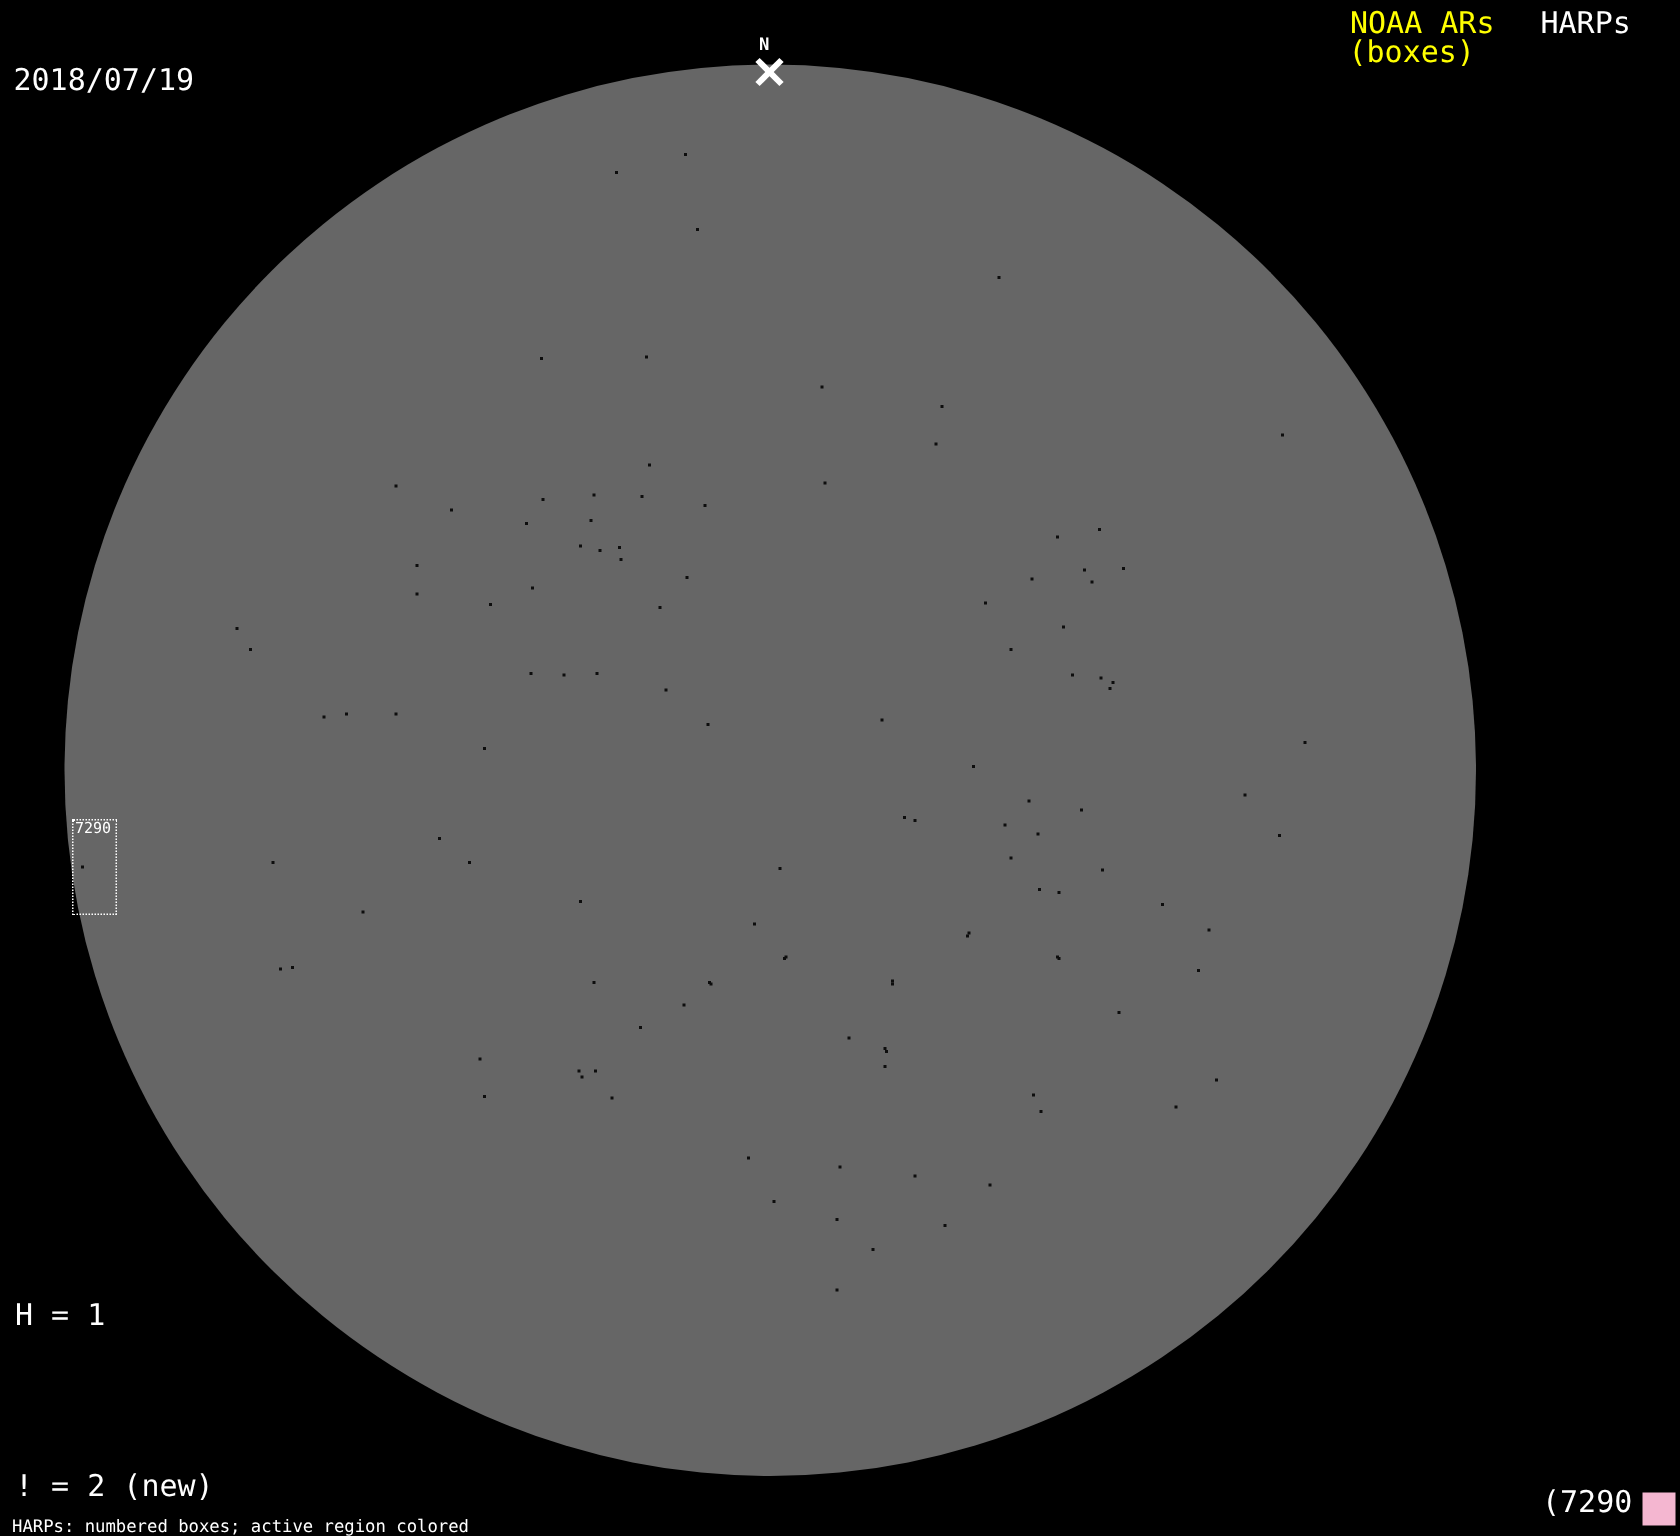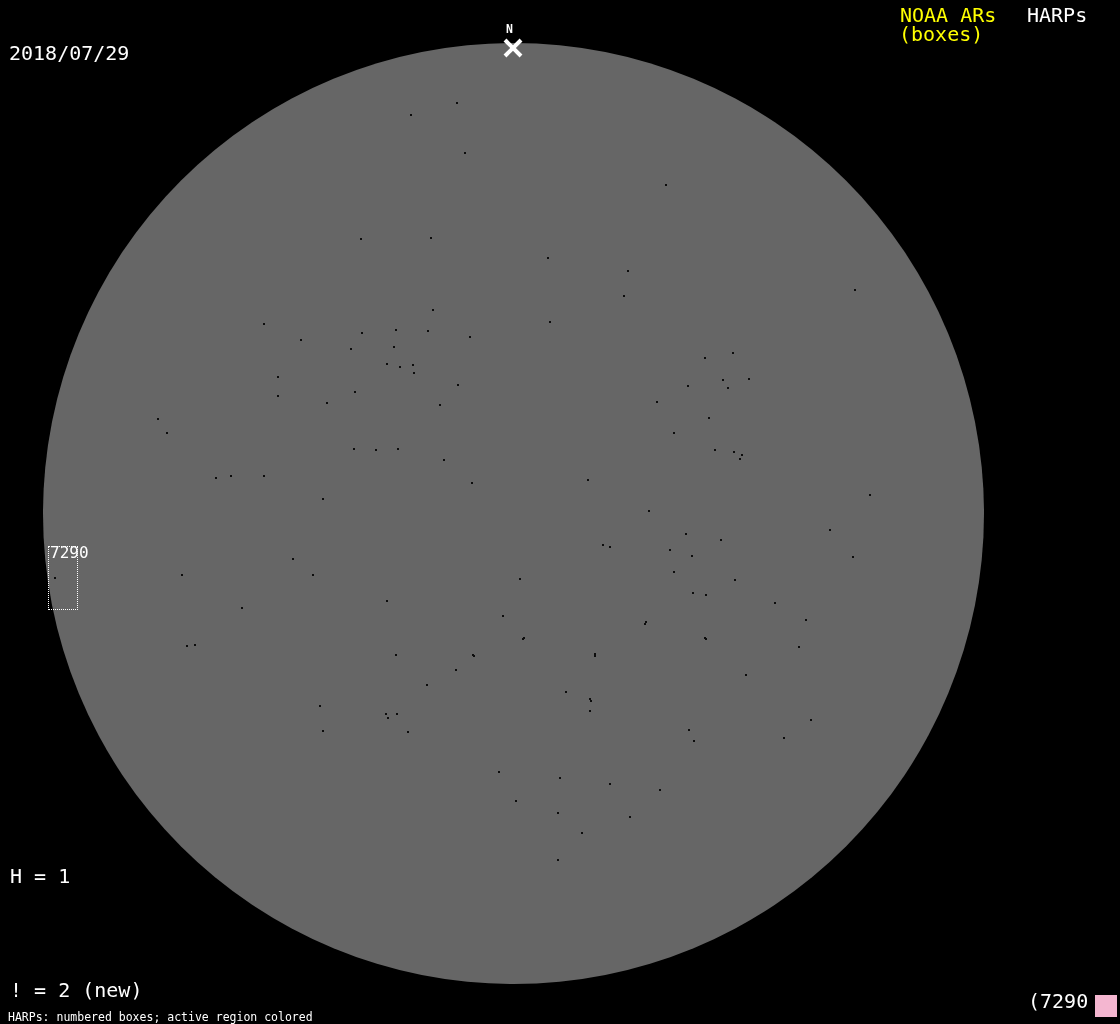--- a/index.html
+++ b/index.html
@@ -47,21 +47,21 @@
 
   
   .harp-box {
     left:48px; top:546px;
     width:30px; height:64px;
     border:1px dotted #ffffff;
   }
   .harp-box-label {
     position:absolute;
     left:1px; top:0px;
-    font-size:16px; line-height:11px;
+    font-size:10px; line-height:11px;
     color:#ffffff;
     white-space:nowrap;
   }
 
   
   .legend {
     left:10px; top:829px;
     font-size:20px; line-height:19px;
     white-space:pre;
   }
@@ -207,21 +207,21 @@
     <div class="speckle" style="left: 609px; top: 783px; background: rgb(13, 13, 13);"></div>
     <div class="speckle" style="left: 659px; top: 789px; background: rgb(13, 13, 13);"></div>
     <div class="speckle" style="left: 557px; top: 812px; background: rgb(13, 13, 13);"></div>
     <div class="speckle" style="left: 629px; top: 816px; background: rgb(13, 13, 13);"></div>
     <div class="speckle" style="left: 581px; top: 832px; background: rgb(13, 13, 13);"></div>
     <div class="speckle" style="left: 557px; top: 859px; background: rgb(13, 13, 13);"></div>
     <div class="speckle" style="left: 54px; top: 577px; background: rgb(13, 13, 13);"></div>
   </div>
 
 <div class="abs title-block">
-  <div>2018/07/29</div>
+  <div>2018/07/19</div>
 </div>
 
 <div class="abs hdr yellow" style="left: 900px; top: 6px; color: rgb(255, 255, 0);">NOAA ARs</div>
 <div class="abs hdr" style="left:1027px; top:6px;">HARPs</div>
 <div class="abs hdr yellow" style="left: 899px; top: 25px; color: rgb(255, 255, 0);">(boxes)</div>
 
 <div class="abs north-label">N</div>
 <svg class="abs north-cross" width="22" height="20" viewBox="0 0 22 20">
   <line x1="3" y1="2" x2="19" y2="18" stroke="#ffffff" stroke-width="4"></line>
   <line x1="19" y1="2" x2="3" y2="18" stroke="#ffffff" stroke-width="4"></line>

